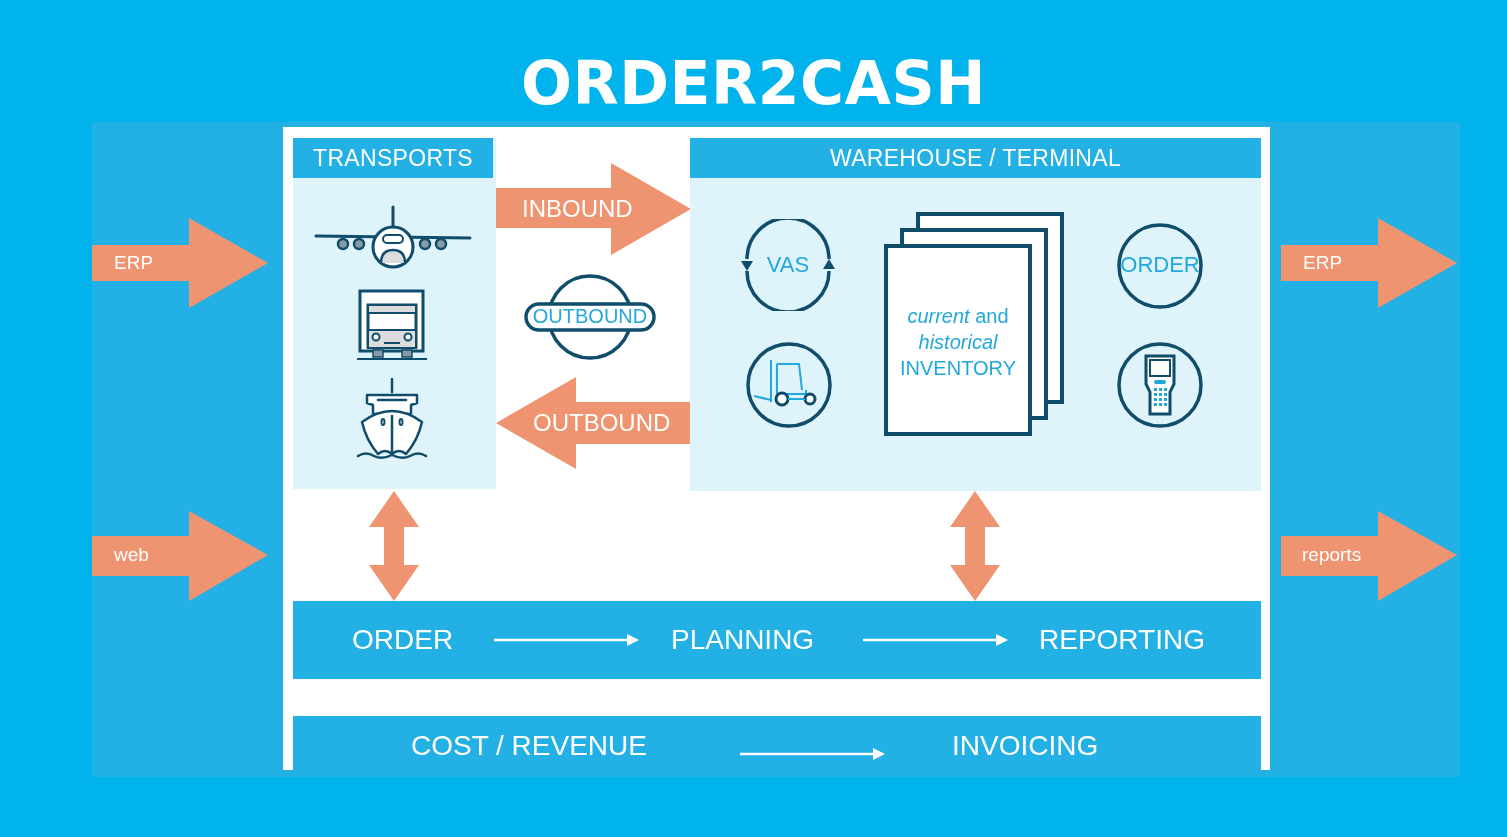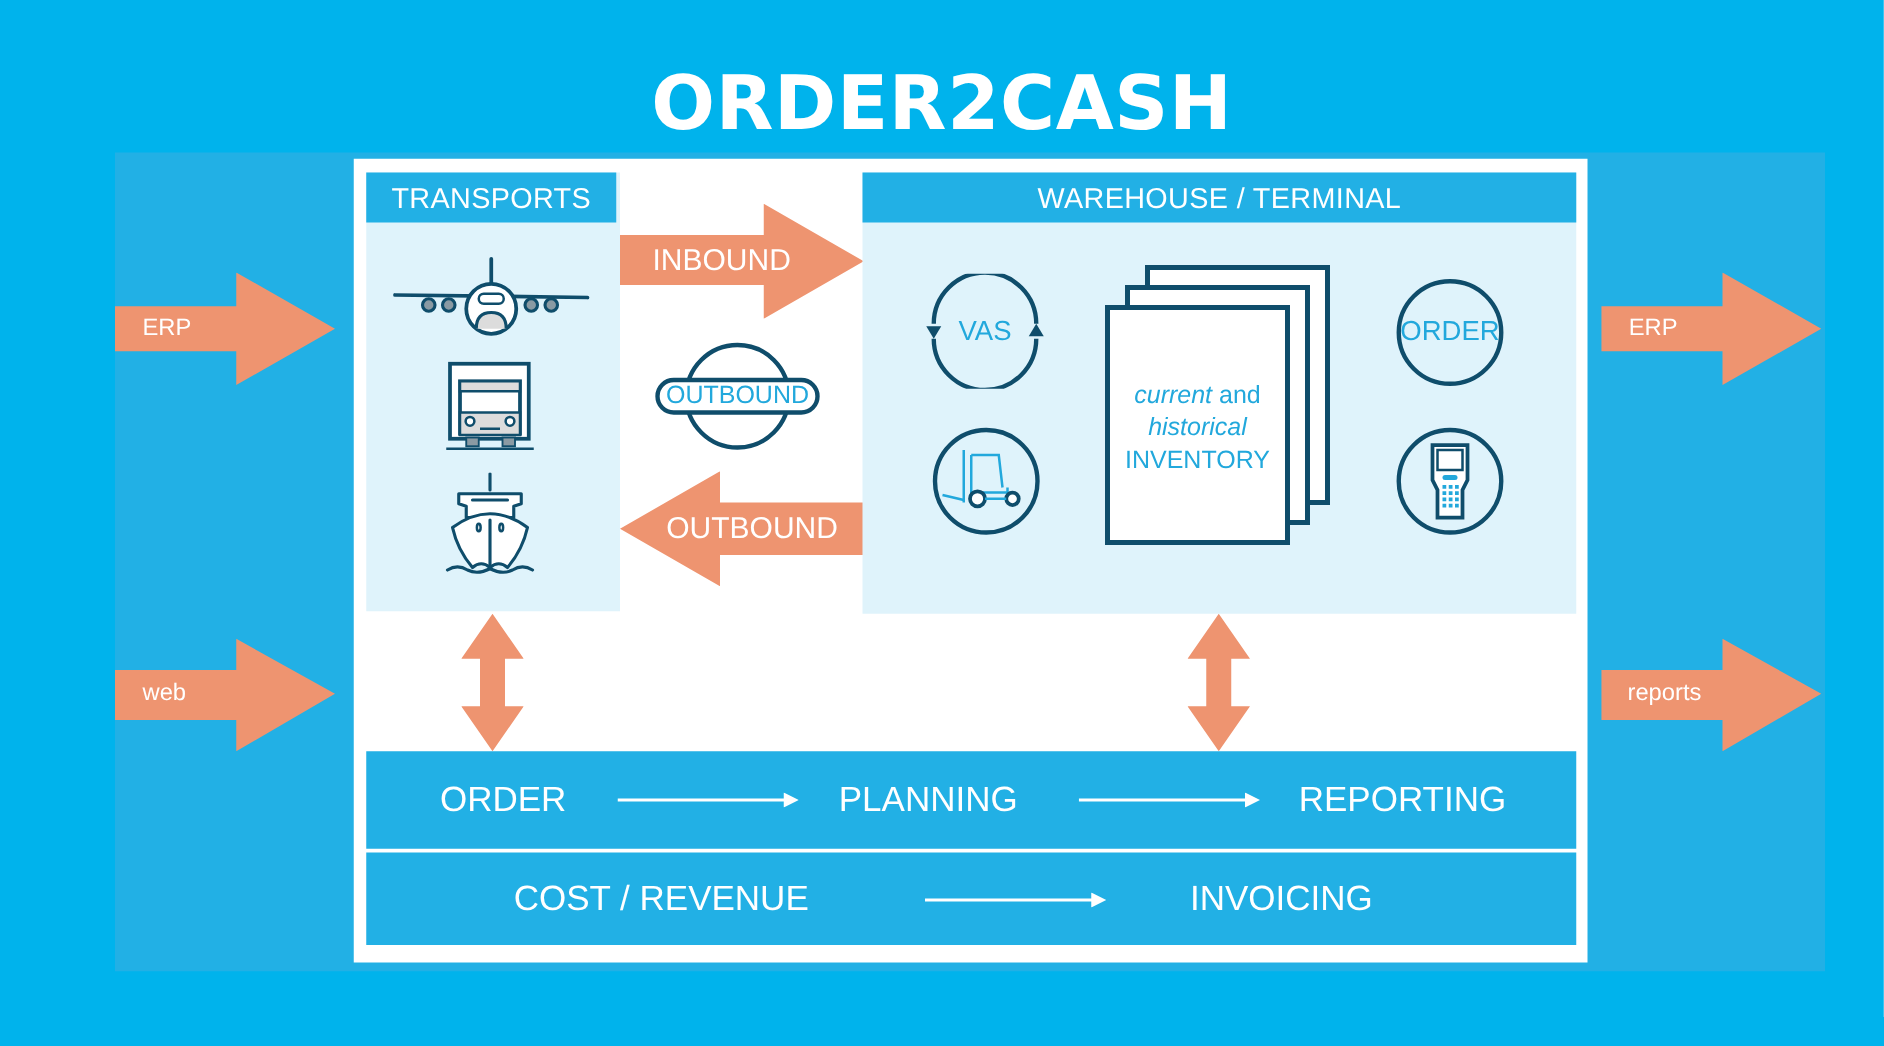--- a/index.html
+++ b/index.html
@@ -213,20 +213,20 @@
     <polygon points="133,0 145,6 133,12" fill="#fff"></polygon>
   </svg>
   <div class="bar-item" style="left:378px;">PLANNING</div>
   <svg class="flow-arrow" style="left:570px;top:33px" width="145" height="12">
     <line x1="0" y1="6" x2="135" y2="6" stroke="#fff" stroke-width="2.5"></line>
     <polygon points="133,0 145,6 133,12" fill="#fff"></polygon>
   </svg>
   <div class="bar-item" style="left:746px;">REPORTING</div>
 </div>
 
-<div class="bar" style="left:293px;top:682px;width:968px;height:74px;">
+<div class="bar" style="left:293px;top:716px;width:968px;height:60px;">
   <div class="bar-item" style="left:118px;">COST / REVENUE</div>
   <svg class="flow-arrow" style="left:447px;top:32px" width="145" height="12">
     <line x1="0" y1="6" x2="135" y2="6" stroke="#fff" stroke-width="2.5"></line>
     <polygon points="133,0 145,6 133,12" fill="#fff"></polygon>
   </svg>
   <div class="bar-item" style="left:659px;">INVOICING</div>
 </div>
 
 </body></html>

